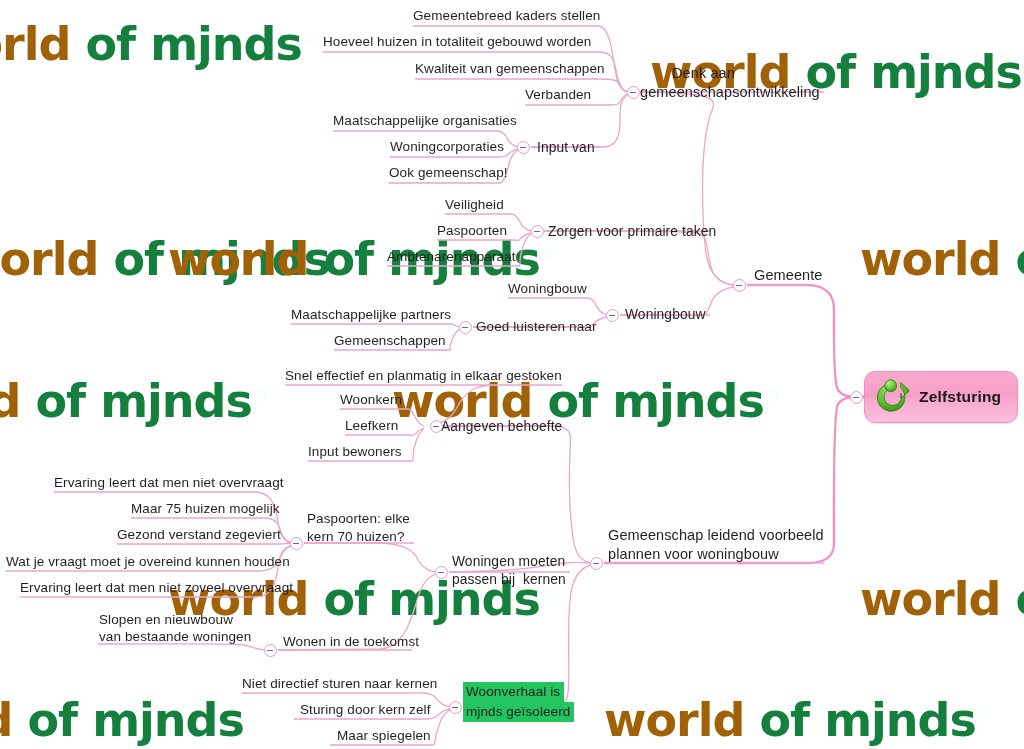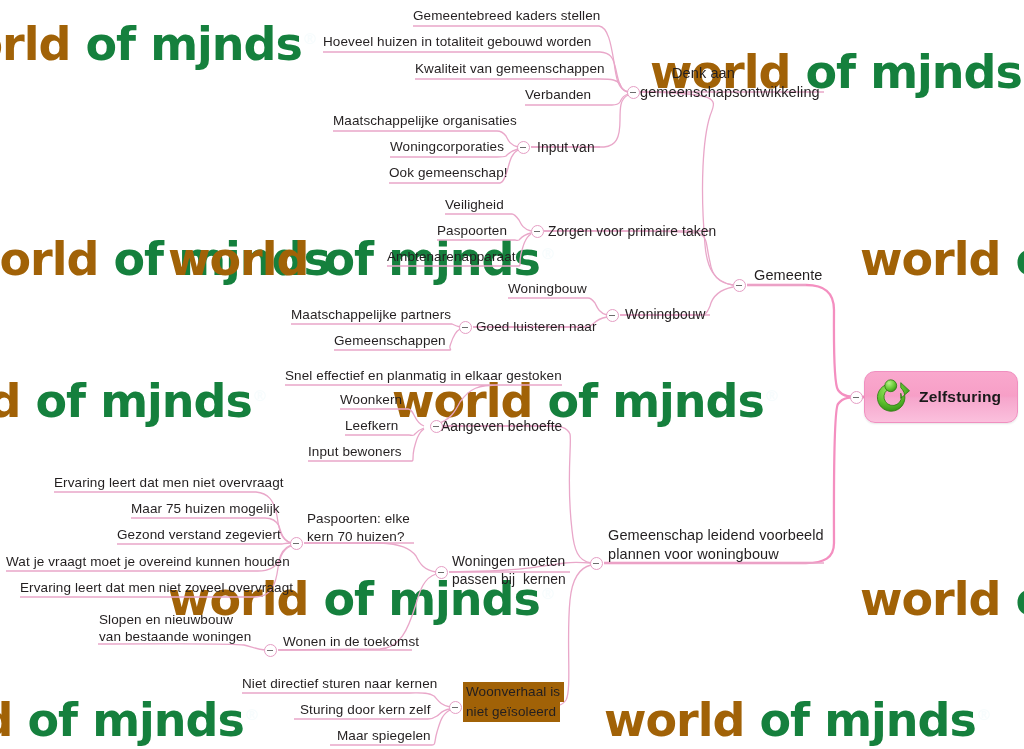--- a/index.html
+++ b/index.html
@@ -49,21 +49,21 @@
     position: absolute;
     color: #231f20;
     font-size: 13.5px;
     line-height: 17px;
     white-space: pre;
     letter-spacing: 0.1px;
   }
   .node.lvl1 { font-size: 14.5px; line-height: 19px; }
   .node.lvl2 { font-size: 13.8px; line-height: 18px; }
   .node.hl {
-    background: #a16207;
+    background: #22c55e;
     padding: 1px 4px 2px 3px;
     color: #231f20;
   }
 
   
   .toggle {
     position: absolute;
     width: 13px;
     height: 13px;
     border-radius: 50%;
@@ -318,21 +318,21 @@
   <div class="node" style="left:283px; top:633px;">Wonen in de toekomst</div>
 
   <div class="node lvl1" style="left:608px; top:526px;">Gemeenschap leidend voorbeeld</div>
   <div class="node lvl1" style="left:608px; top:545px;">plannen voor woningbouw</div>
 
   <div class="node" style="left:242px; top:675px;">Niet directief sturen naar kernen</div>
   <div class="node" style="left:300px; top:701px;">Sturing door kern zelf</div>
   <div class="node" style="left:337px; top:727px;">Maar spiegelen</div>
 
   <div class="node hl" style="left:463px; top:682px;">Woonverhaal is</div>
-  <div class="node hl" style="left:463px; top:702px;">niet geïsoleerd</div>
+  <div class="node hl" style="left:463px; top:702px;">mjnds geïsoleerd</div>
 
   <div class="toggle" style="left:627px; top:86px;"></div>
   <div class="toggle" style="left:517px; top:141px;"></div>
   <div class="toggle" style="left:531px; top:225px;"></div>
   <div class="toggle" style="left:733px; top:279px;"></div>
   <div class="toggle" style="left:606px; top:309px;"></div>
   <div class="toggle" style="left:459px; top:321px;"></div>
   <div class="toggle" style="left:430px; top:420px;"></div>
   <div class="toggle" style="left:290px; top:537px;"></div>
   <div class="toggle" style="left:435px; top:566px;"></div>

